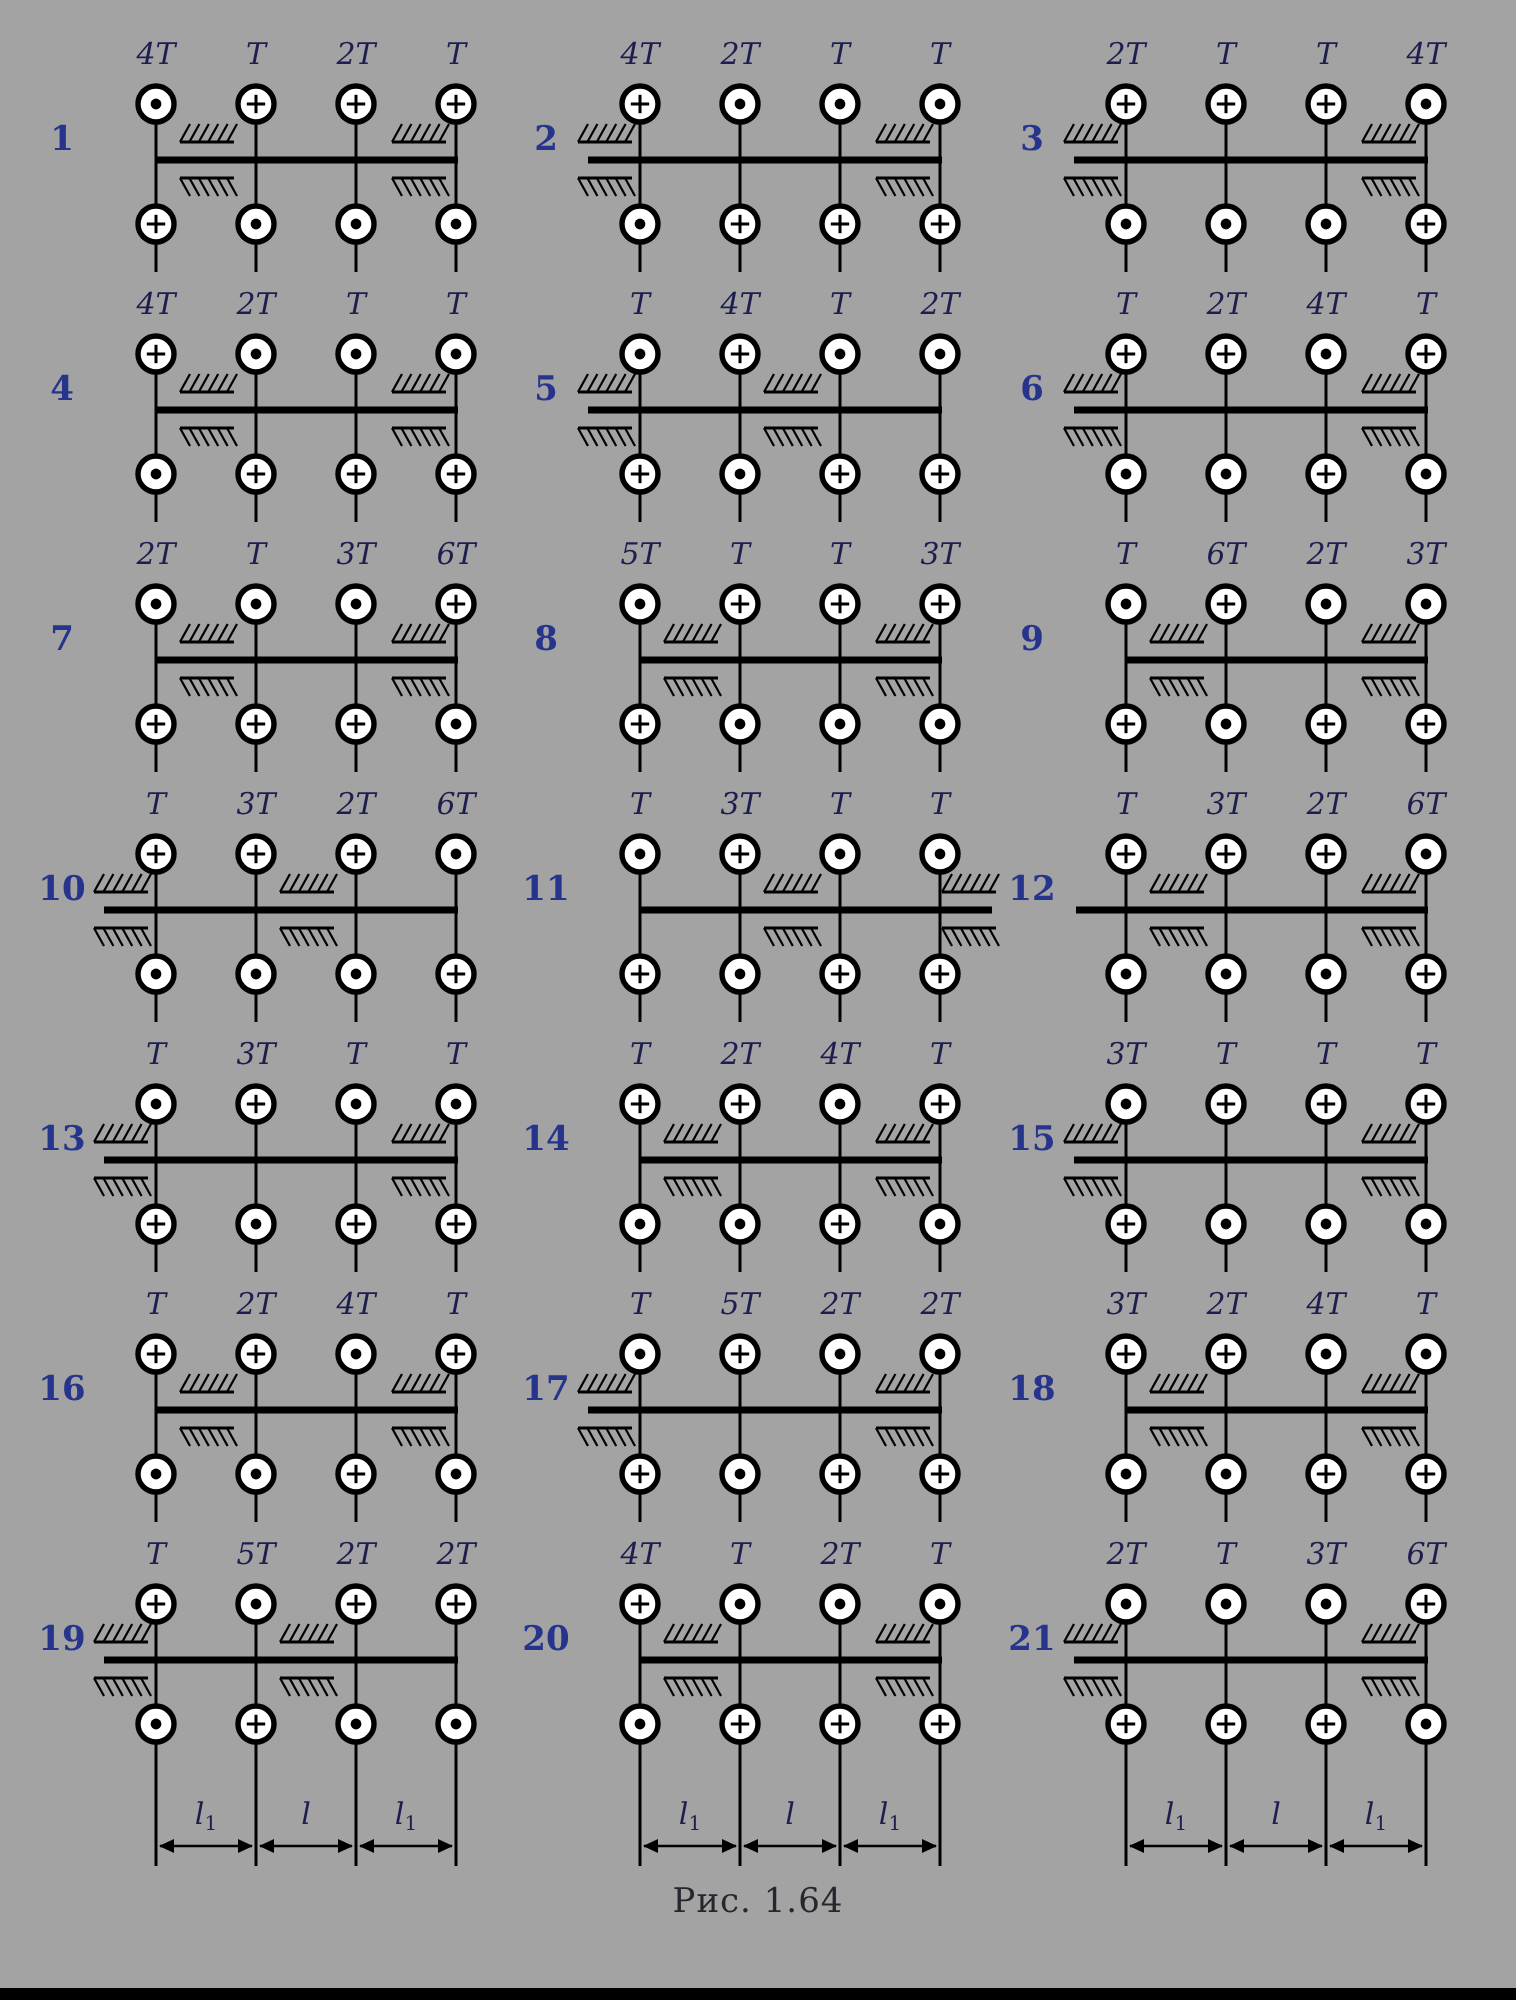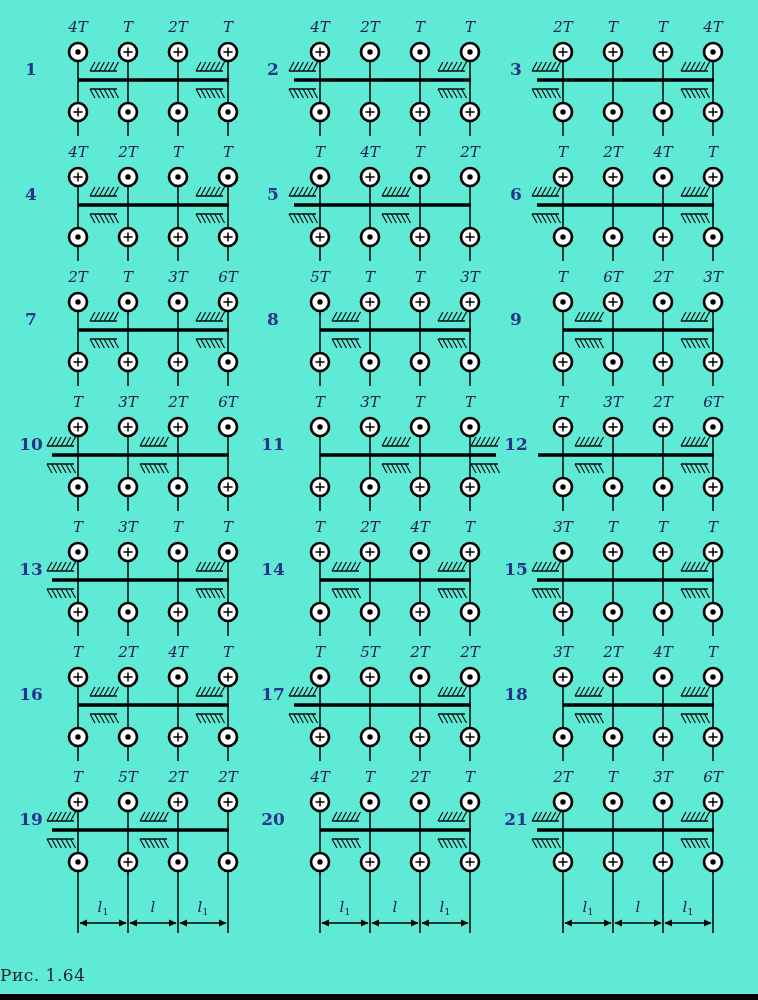--- a/index.html
+++ b/index.html
@@ -1,23 +1,23 @@
 <!DOCTYPE html>
 <html><head>
 <meta charset="utf-8">
 <style>
   html,body{margin:0;padding:0;background:#fff;}
-  .page{position:relative;width:758px;height:1000px;background:#5eead4;overflow:hidden;
+  .page{position:relative;width:758px;height:1000px;background:#a3a3a3;overflow:hidden;
         font-family:"DejaVu Serif", serif;}
   svg.scheme, svg.dims{position:absolute;overflow:visible;}
   .scheme-number{font:bold 17px "DejaVu Serif", serif;}
   .torque-label{font:italic 15px "DejaVu Serif", serif;}
   .dim-label{font:italic 15px "DejaVu Serif", serif;}
-  .caption{position:absolute;left:0;top:941px;width:758px;text-align:left;
-           font:17px "DejaVu Serif", serif;color:#26262e;letter-spacing:.5px;margin-top:24px;}
+  .caption{position:absolute;left:0;top:941px;width:758px;text-align:center;
+           font:17px "DejaVu Serif", serif;color:#26262e;letter-spacing:.5px;}
   .bottom-bar{position:absolute;left:0;bottom:0;width:758px;height:6px;background:#000;}
 </style>
 </head>
 <body>
 
 <div class="page">
   <div id="schemes">
       <svg width="238" height="125" class="scheme" style="left: 18px; top: 18px;">
         <line x1="60" y1="34" x2="60" y2="118" stroke="#000000" stroke-width="1.5"></line>
         <text x="60" y="14" fill="#1d1d4f" text-anchor="middle" class="torque-label">4T</text>

